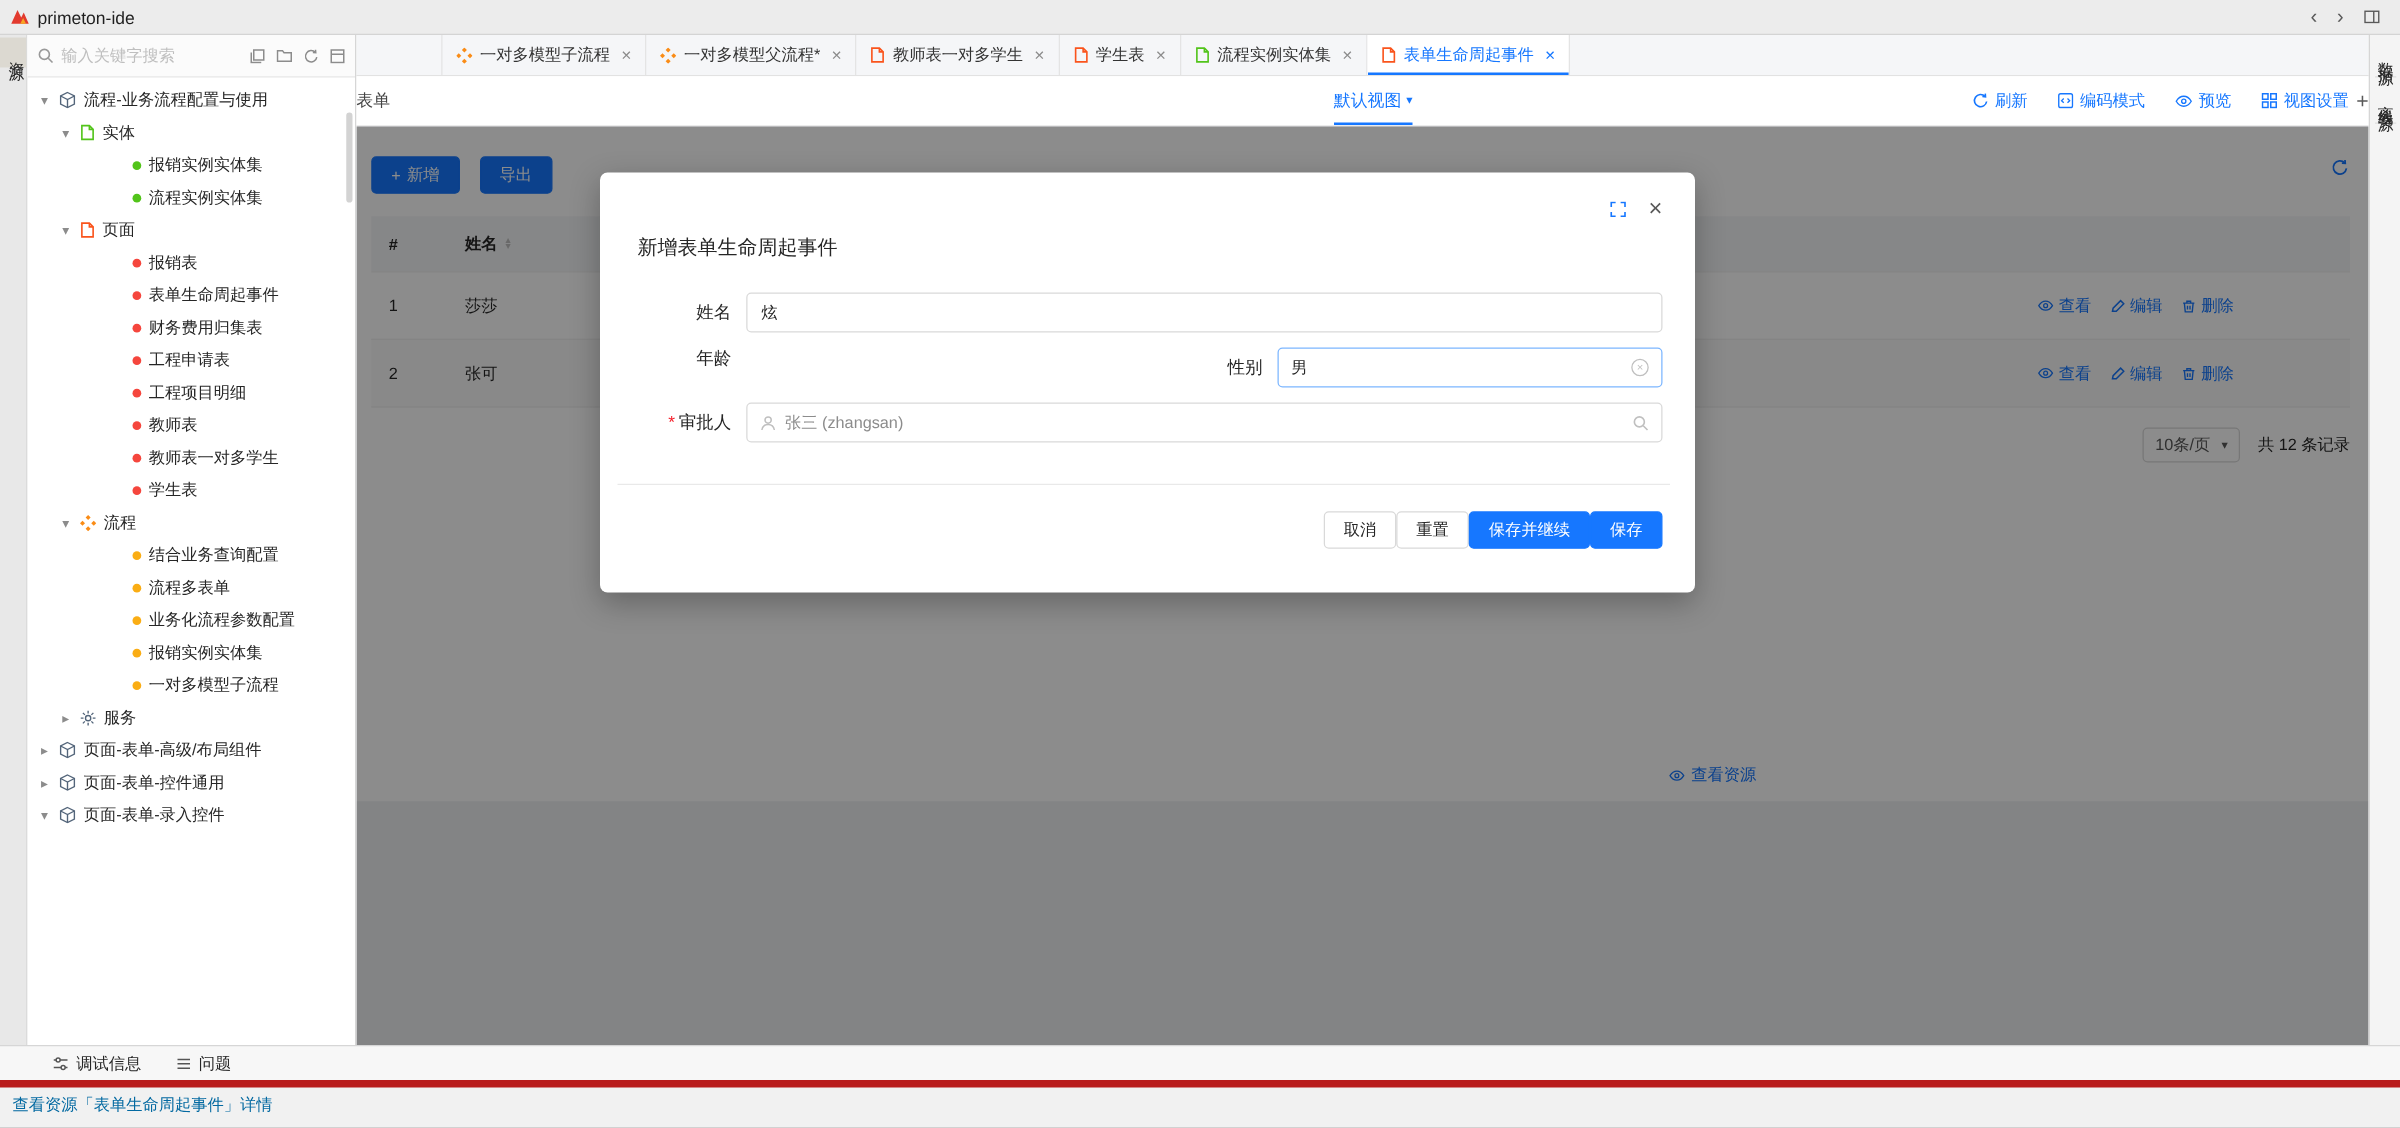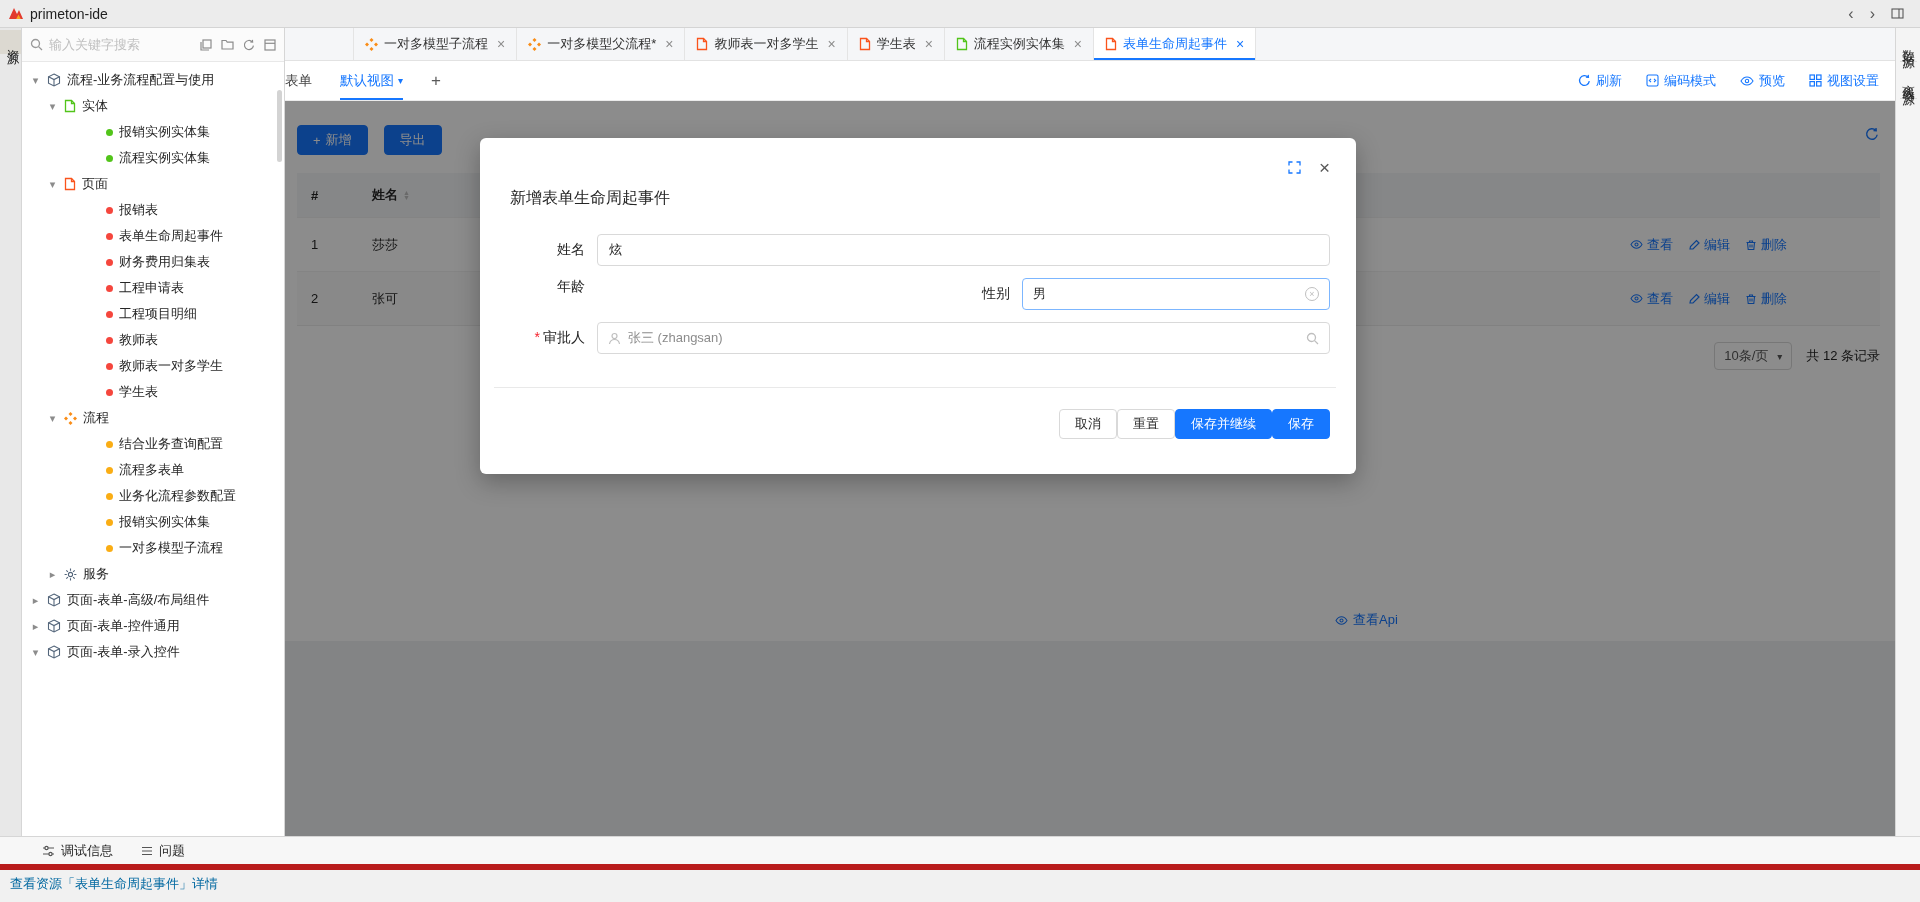--- a/index.html
+++ b/index.html
@@ -38,21 +38,21 @@
 
   
   .main{position:absolute;left:285px;right:25px;top:28px;bottom:66px;display:flex;flex-direction:column;background:#fff;z-index:4}
   .tab-bar{flex:0 0 33px;background:#f5f6f8;border-bottom:1px solid #e2e2e2;display:flex;padding-left:68px}
   .doc-tab{display:flex;align-items:center;gap:6px;padding:0 11px;border-right:1px solid #e4e4e4;color:#333;cursor:pointer}
   .doc-tab:first-child{border-left:1px solid #e4e4e4}
   .doc-tab .tab-close{color:#8c8c8c;font-size:14px;margin-left:3px}
   .doc-tab.active{background:#fff;color:#1677ff;box-shadow:inset 0 -2px 0 #1677ff}
   .doc-tab.active .tab-close{color:#1677ff}
 
-  .view-toolbar{flex:0 0 40px;border-bottom:1px solid #ebebeb;display:flex;align-items:stretch;justify-content:flex-start;gap:28px;position:relative;background:#fff}
+  .view-toolbar{flex:0 0 40px;border-bottom:1px solid #ebebeb;display:flex;align-items:stretch;justify-content:space-between;gap:16px;position:relative;background:#fff}
   .vt-item{display:flex;align-items:center;gap:4px;color:#444;cursor:pointer;font-size:13.5px}
   .vt-item.active{color:#1677ff;box-shadow:inset 0 -2px 0 #1677ff}
   .vt-plus{font-size:17px;color:#595959}
   .caret-d{font-size:10px}
   .view-actions{position:absolute;right:16px;top:0;bottom:0;display:flex;align-items:center;gap:24px}
   .v-act{display:flex;align-items:center;gap:5px;color:#1677ff;cursor:pointer}
 
   .device-bar{flex:0 0 45px;border-bottom:1px solid #f0f0f0;display:flex;justify-content:center;gap:46px;background:#fff}
   .dev-item{display:flex;align-items:center;gap:6px;color:#262626;cursor:pointer;font-size:13.5px}
   .dev-item.active{color:#1677ff;box-shadow:inset 0 -2px 0 #1677ff}
@@ -551,21 +551,21 @@
         <span>共 12 条记录</span>
       </div>
 
       <span class="api-link">
         <span class="ticon">
             <svg width="13" height="11" viewBox="0 0 14 12" fill="none" stroke="currentColor" stroke-width="1.1">
               <path d="M1 6c1.6-2.7 3.6-4 6-4s4.4 1.3 6 4c-1.6 2.7-3.6 4-6 4S2.6 8.7 1 6z"></path>
               <circle cx="7" cy="6" r="1.7"></circle>
             </svg>
           </span>
-        <span>查看Api</span>
+        <span>查看资源</span>
       </span>
     </div>
 
     <div class="mask"></div>
 
     <div class="modal">
       <div class="modal-ctrl">
         <span class="ticon">
           <svg width="13" height="13" viewBox="0 0 13 13" fill="none" stroke="#1677ff" stroke-width="1.3">
               <path d="M1 4.5V1h3.5M8.5 1H12v3.5M12 8.5V12H8.5M4.5 12H1V8.5"></path>

